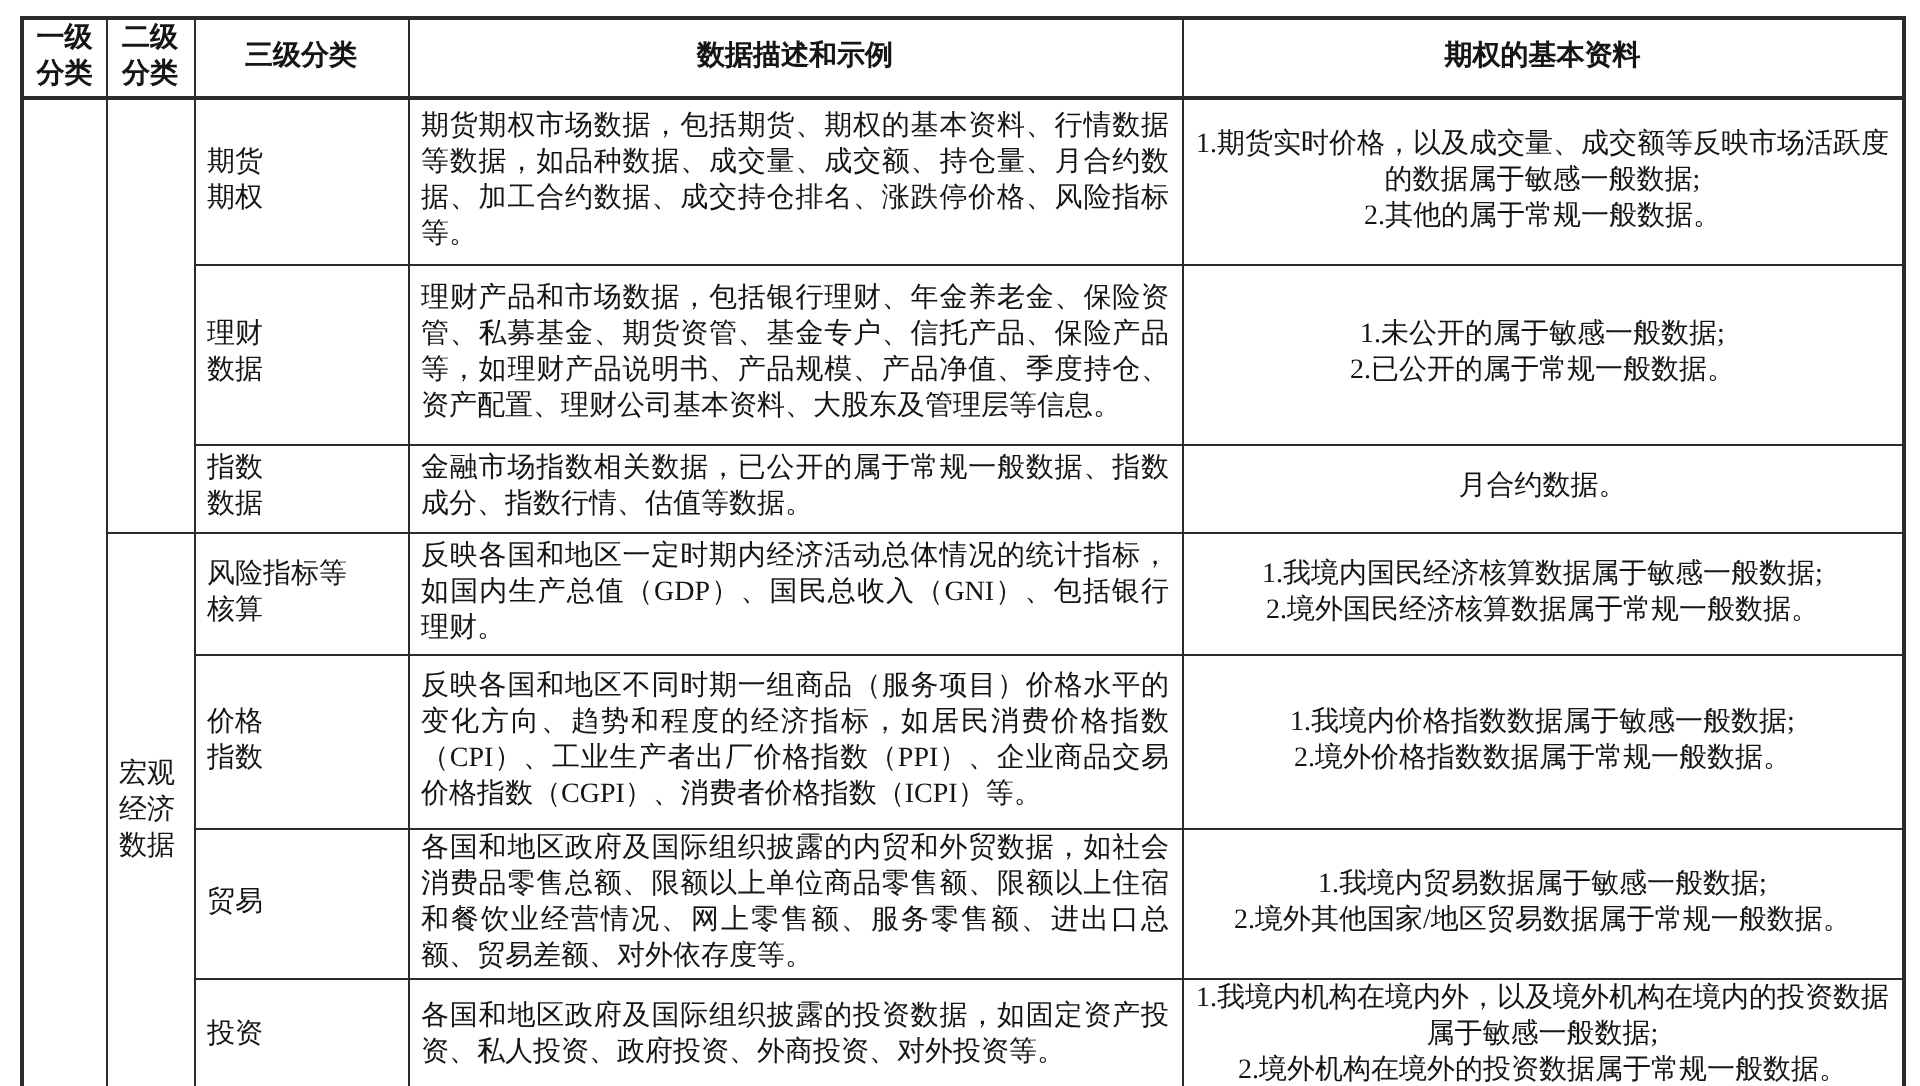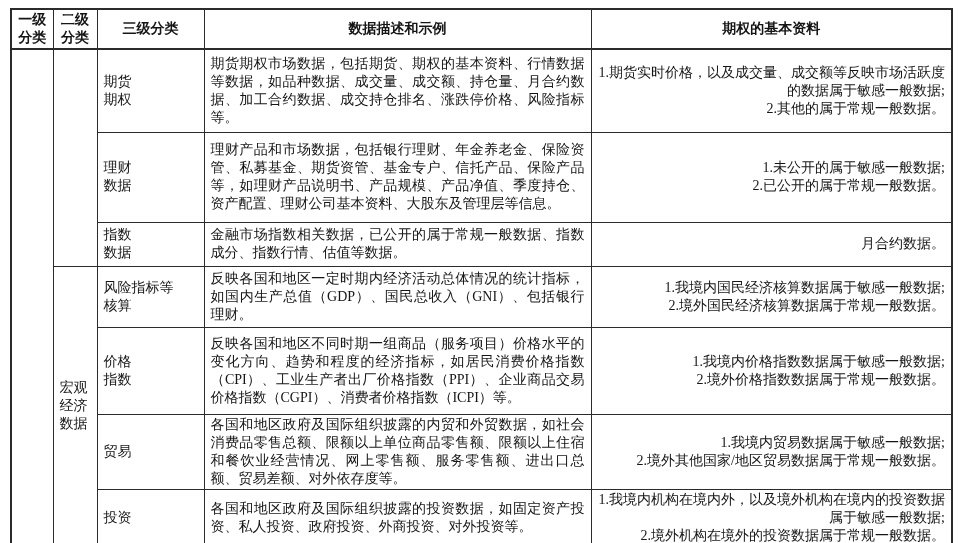--- a/index.html
+++ b/index.html
@@ -41,21 +41,21 @@
   td.center {
     text-align: left;
     white-space: pre-line;
     padding: 1px 2px;
   }
   td.desc {
     text-align: justify;
     text-justify: inter-character;
   }
   td.minlvl {
-    text-align: right;
+    text-align: center;
     white-space: pre-line;
     padding: 1px 5px;
   }
 </style>
 </head>
 <body>
 
 <div class="table-wrap">
   <table class="cls">
     <colgroup>

